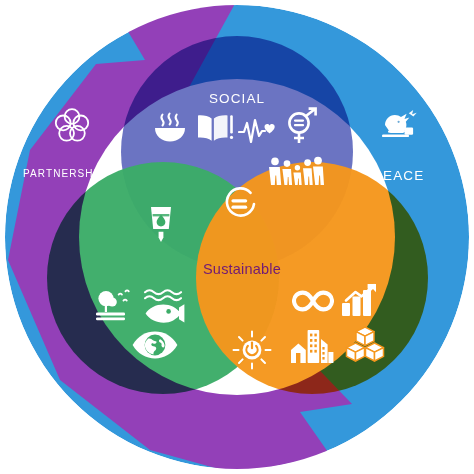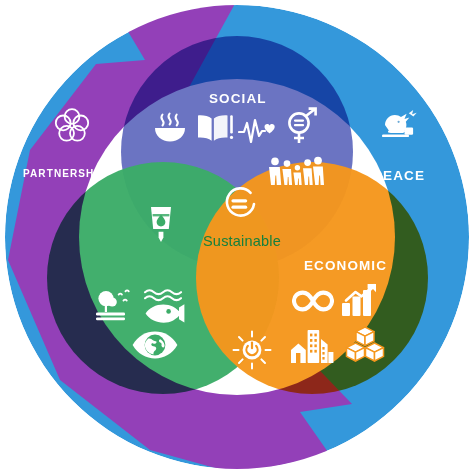--- a/index.html
+++ b/index.html
@@ -1,25 +1,25 @@
 <!DOCTYPE html>
 <html><head>
 <meta charset="utf-8">
 <title>Sustainability Venn Diagram</title>
 <style>
   html,body{margin:0;padding:0;background:#ffffff;}
   body{width:474px;height:474px;overflow:hidden;font-family:"Liberation Sans",sans-serif;}
   #stage{position:relative;width:474px;height:474px;}
   svg.layer{position:absolute;left:0;top:0;width:474px;height:474px;}
-  .lbl{position:absolute;color:#ffffff;letter-spacing:1.1px;font-weight:700;
+  .lbl{position:absolute;color:#ffffff;letter-spacing:1.1px;font-weight:400;
        font-family:"Liberation Sans",sans-serif;white-space:nowrap;}
   .icon-wrap{position:absolute;}
   .icon-wrap svg{display:block;}
-  #sustainable-text{position:absolute;color:#15803d;font-size:14.5px;letter-spacing:.2px;
-       font-family:"Liberation Sans",sans-serif;white-space:nowrap;}
+  #sustainable-text{position:absolute;color:#701a75;font-size:14.5px;letter-spacing:.2px;
+       font-family:"Liberation Sans",sans-serif;white-space:nowrap;margin-top:28px;}
 </style>
 </head>
 <body>
 
 <div id="stage">
 
   <svg class="layer" viewBox="0 0 474 474">
     <defs>
 
       <mask id="ringMask">
@@ -225,21 +225,20 @@
         <path d="M20 1.5v5M20 33.5v5M1.5 20h5M33.5 20h5M7 7l3.6 3.6M29.4 29.4L33 33M33 7l-3.6 3.6M10.6 29.4L7 33"></path>
       </g>
       <circle cx="20" cy="20" r="9.4" fill="#ffffff"></circle>
       <g fill="none" stroke="#F5971D" stroke-width="2.2" stroke-linecap="round">
         <path d="M15.8 15.9a5.6 5.6 0 1 0 8.4 0"></path>
         <path d="M20 12.6v5.6"></path>
       </g>
     </svg>
   </div>
 
-  <div class="lbl" style="left:304px;top:258px;font-size:13.5px;">ECONOMIC</div>
 
   <div class="icon-wrap" style="left:292px;top:288px;">
     <svg width="42" height="26" viewBox="0 0 42 26">
       <path d="M21 13c-3-5.6-6.2-8.4-10.2-8.4C5.6 4.6 2 8.4 2 13s3.6 8.4 8.8 8.4c4 0 7.2-2.8 10.2-8.4zM21 13c3 5.6 6.2 8.4 10.2 8.4C36.4 21.4 40 17.6 40 13s-3.6-8.4-8.8-8.4c-4 0-7.2 2.8-10.2 8.4z" fill="none" stroke="#ffffff" stroke-width="4.1" stroke-linecap="round"></path>
     </svg>
   </div>
 
   <div class="icon-wrap" style="left:341px;top:283px;">
     <svg width="38" height="34" viewBox="0 0 38 34">
       <g fill="#ffffff">

